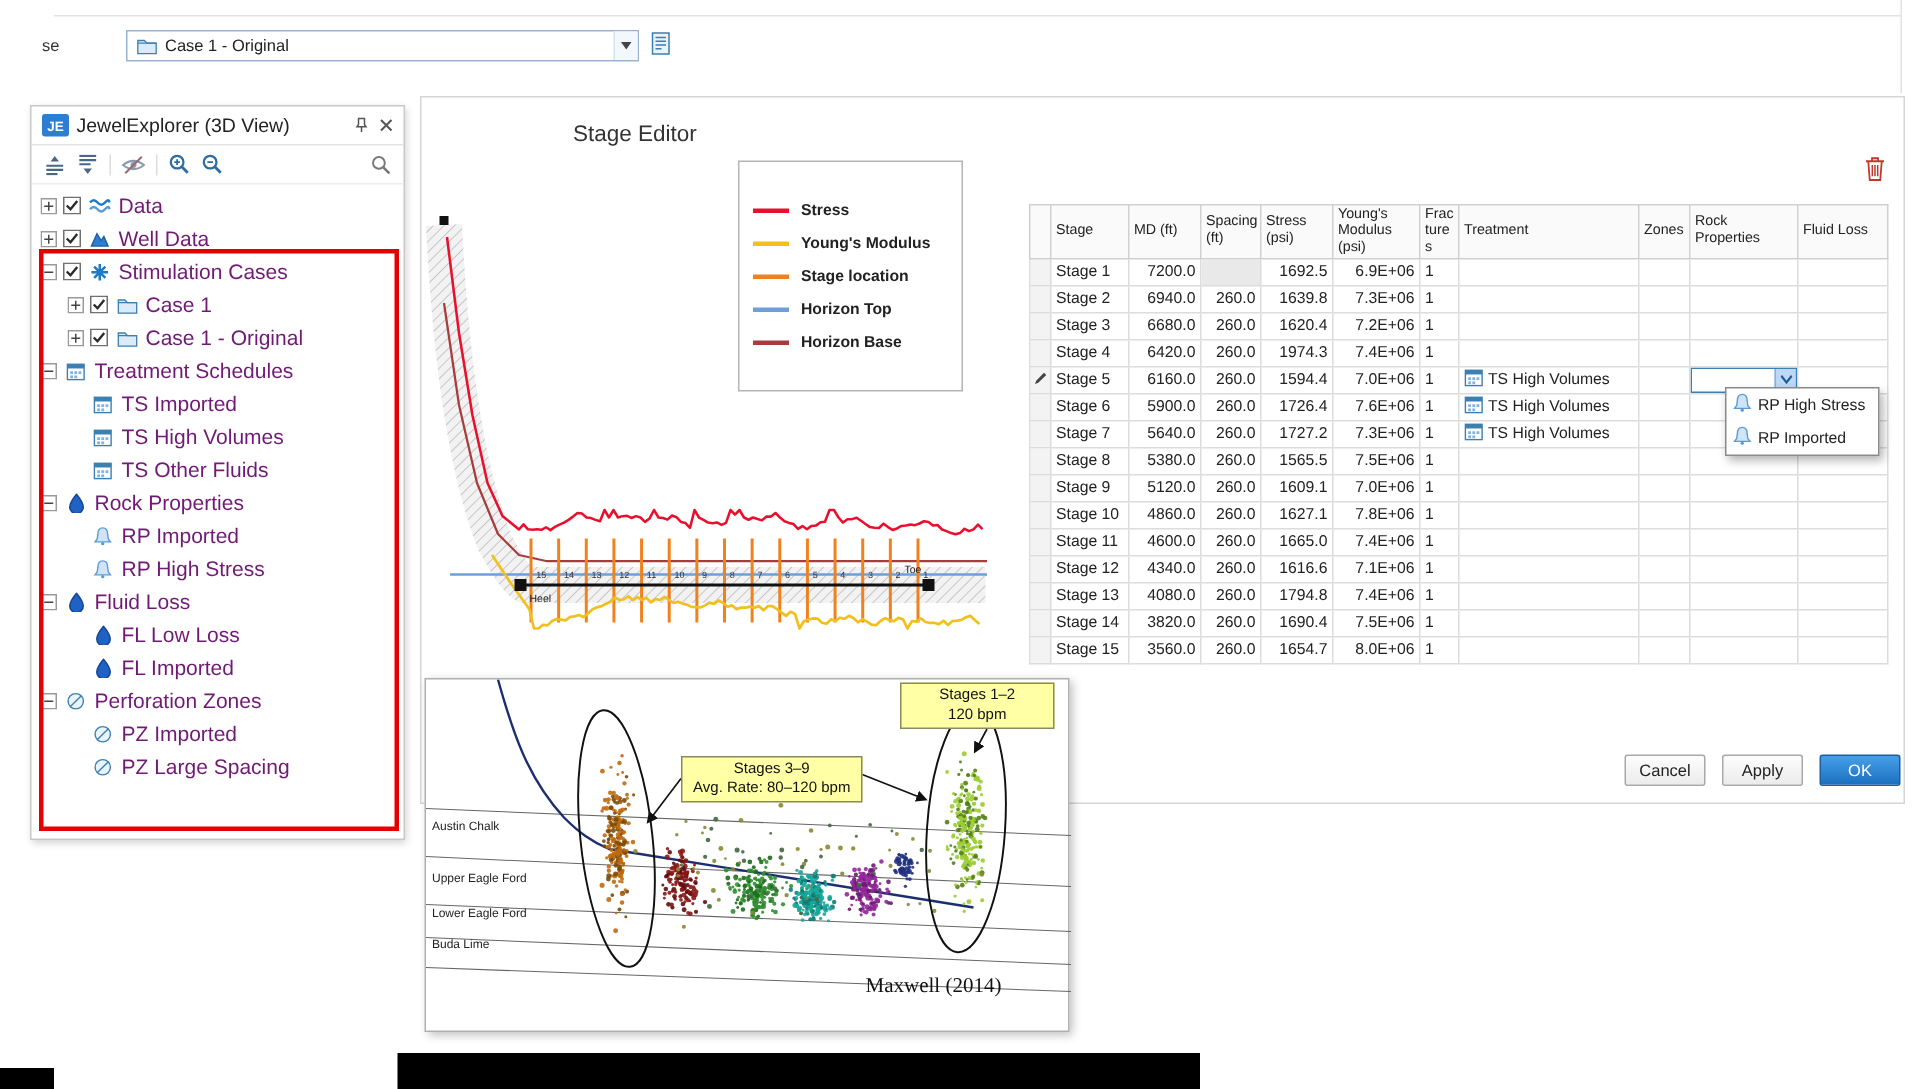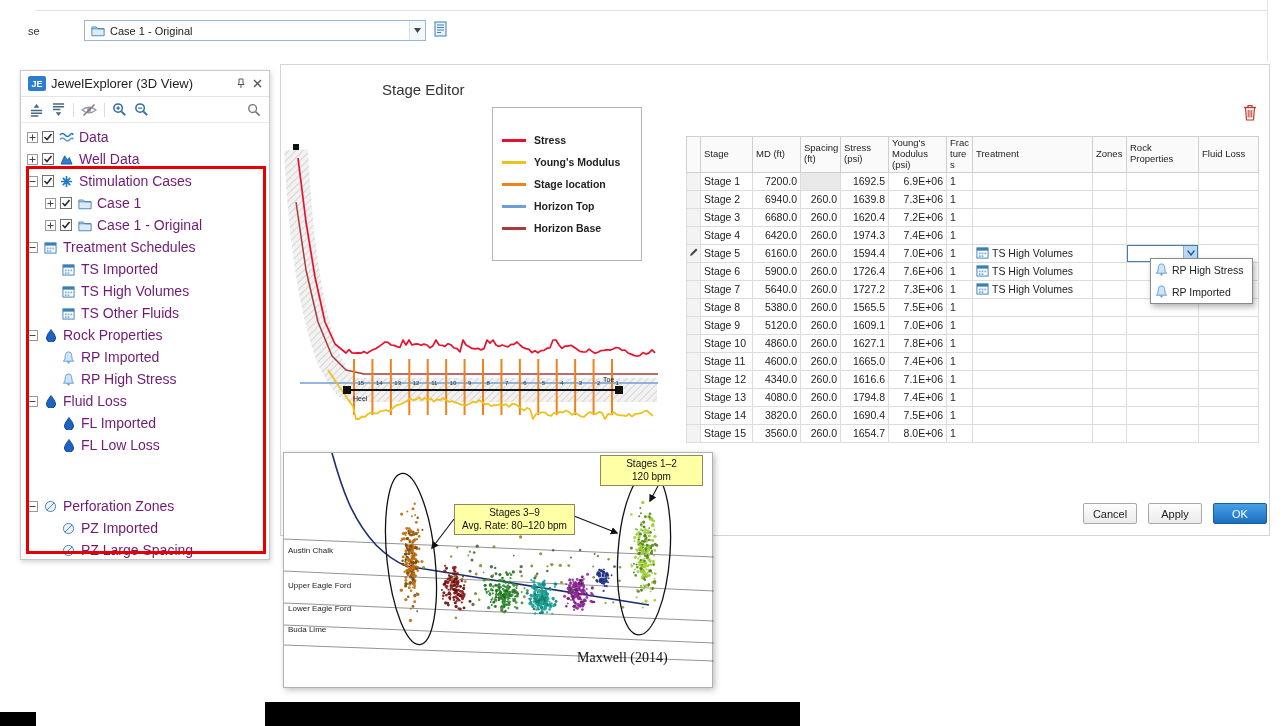--- a/index.html
+++ b/index.html
@@ -404,32 +404,32 @@
         </span>
         <span class="tlabel">Fluid Loss</span>
       </div>
       <div class="tree-row" style="padding-left: 24px;">
         <span class="expander hidden"></span>
         <span class="ticon">
           <svg width="10" height="13" viewBox="0 0 10 13">
             <path d="M5 0.5 C5 0.5 9.5 6 9.5 9 A4.5 4.5 0 0 1 0.5 9 C0.5 6 5 0.5 5 0.5 z" fill="#1f62c4" stroke="#14478f"></path>
           </svg>
         </span>
-        <span class="tlabel">FL Imported</span>
+        <span class="tlabel">FL Low Loss</span>
       </div>
       <div class="tree-row" style="padding-left: 24px;">
         <span class="expander hidden"></span>
         <span class="ticon">
           <svg width="10" height="13" viewBox="0 0 10 13">
             <path d="M5 0.5 C5 0.5 9.5 6 9.5 9 A4.5 4.5 0 0 1 0.5 9 C0.5 6 5 0.5 5 0.5 z" fill="#1f62c4" stroke="#14478f"></path>
           </svg>
         </span>
-        <span class="tlabel">FL Low Loss</span>
+        <span class="tlabel">FL Imported</span>
       </div>
-      <div class="tree-row" style="padding-left: 6px; margin-top: 39px;">
+      <div class="tree-row" style="padding-left: 6px;">
         <span class="expander">
           <svg width="11" height="11" viewBox="0 0 11 11">
             <rect x="0.5" y="0.5" width="10" height="10" fill="#fff" stroke="#9a9a9a"></rect>
             <path d="M2.5 5.5 H8.5" stroke="#444" stroke-width="1" fill="none"></path>
           </svg>
         </span>
         <span class="ticon">
           <svg width="13" height="13" viewBox="0 0 14 14">
             <circle cx="7" cy="7" r="5.5" fill="#eaf3fb" stroke="#3c7fb1"></circle>
             <path d="M3 11 L11 3" stroke="#3c7fb1" fill="none"></path>

